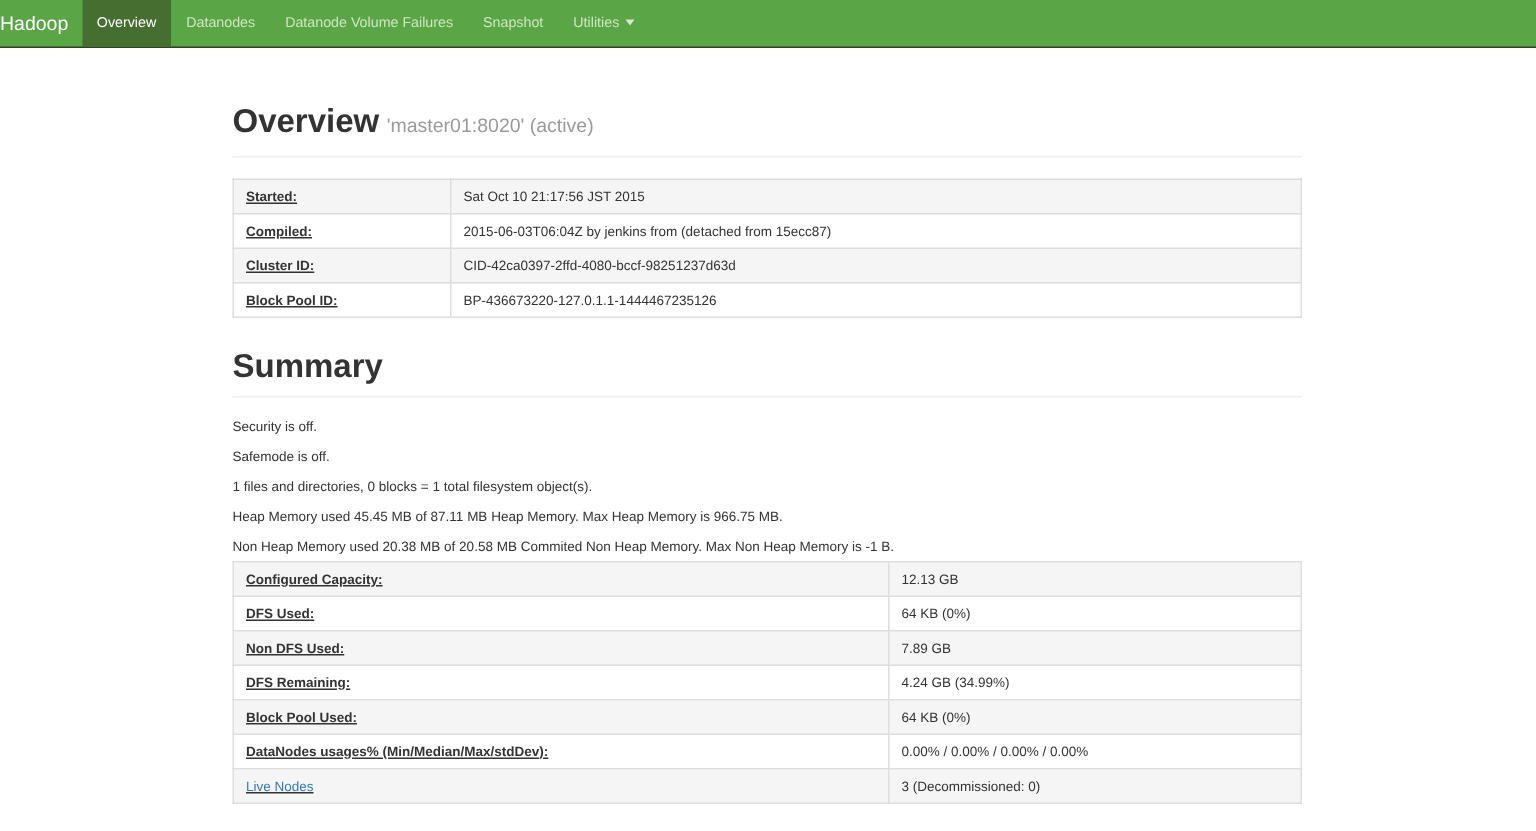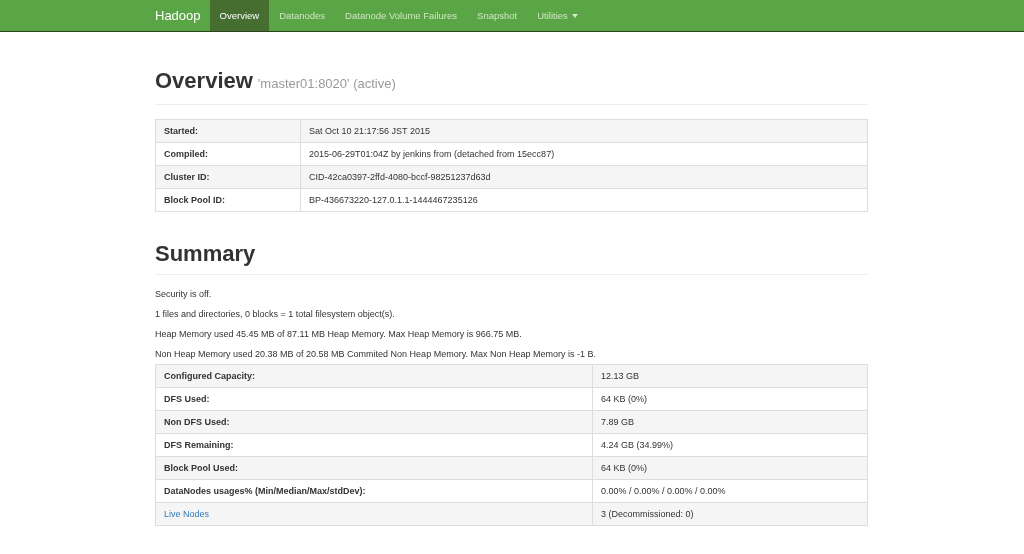--- a/index.html
+++ b/index.html
@@ -11,21 +11,20 @@
     color: #333;
   }
 
   
   .navbar {
     height: 32px;
     background: #5aa546;
     border-bottom: 1px solid #2b431f;
     display: flex;
     align-items: stretch;
-    padding-left: 155px;
     width: 1024px;
   }
   .brand {
     color: #fff;
     font-size: 13px;
     line-height: 31px;
     margin-right: 9px;
     text-decoration: none;
     white-space: nowrap;
     cursor: pointer;
@@ -55,21 +54,21 @@
   .container { margin-left: 155px; width: 713px; }
 
   h1.page-h1 {
     font-size: 22px;
     font-weight: bold;
     color: #333;
     line-height: 24px;
     margin-bottom: 8px;
   }
   h1.overview-h1 { margin-top: 37px; }
-  h1.summary-h1 { margin-top: 30px; }
+  h1.summary-h1 { margin-top: 20px; }
   .h1-sub {
     font-size: 13px;
     font-weight: normal;
     color: #9a9a9a;
     margin-left: 5px;
   }
   hr.rule {
     border: none;
     border-top: 1px solid #eee;
     margin: 0 0 14px 0;
@@ -80,21 +79,21 @@
     border-collapse: collapse;
     font-size: 9px;
   }
   table.data-table td {
     border: 1px solid #ddd;
     padding: 5.5px 8px;
     line-height: 11px;
     vertical-align: middle;
   }
   table.data-table tr:nth-child(odd) td { background: #f5f5f5; }
-  td.label-cell { font-weight: bold; }
+  td.label-cell { font-weight: bold; text-decoration: underline; }
   table.info-table td.label-cell { width: 145px; }
   table.summary-table td.label-cell { width: 437px; }
 
   .summary-text p {
     font-size: 9px;
     line-height: 11px;
     margin: 0 0 9px 0;
   }
   .summary-text p:last-child { margin-bottom: 4px; }
 
@@ -120,38 +119,39 @@
   <hr class="rule">
 
   <table class="data-table info-table">
     <tbody>
       <tr>
         <td class="label-cell">Started:</td>
         <td>Sat Oct 10 21:17:56 JST 2015</td>
       </tr>
       <tr>
         <td class="label-cell">Compiled:</td>
-        <td>2015-06-29T01:04Z by jenkins from (detached from 15ecc87)</td>
+        <td>2015-06-03T06:04Z by jenkins from (detached from 15ecc87)</td>
       </tr>
       <tr>
         <td class="label-cell">Cluster ID:</td>
         <td>CID-42ca0397-2ffd-4080-bccf-98251237d63d</td>
       </tr>
       <tr>
         <td class="label-cell">Block Pool ID:</td>
         <td>BP-436673220-127.0.1.1-1444467235126</td>
       </tr>
     </tbody>
   </table>
 
   <h1 class="page-h1 summary-h1">Summary</h1>
   <hr class="rule">
 
   <div class="summary-text">
     <p>Security is off.</p>
+    <p>Safemode is off.</p>
     <p>1 files and directories, 0 blocks = 1 total filesystem object(s).</p>
     <p>Heap Memory used 45.45 MB of 87.11 MB Heap Memory. Max Heap Memory is 966.75 MB.</p>
     <p>Non Heap Memory used 20.38 MB of 20.58 MB Commited Non Heap Memory. Max Non Heap Memory is -1 B.</p>
   </div>
 
   <table class="data-table summary-table">
     <tbody>
       <tr>
         <td class="label-cell">Configured Capacity:</td>
         <td>12.13 GB</td>

